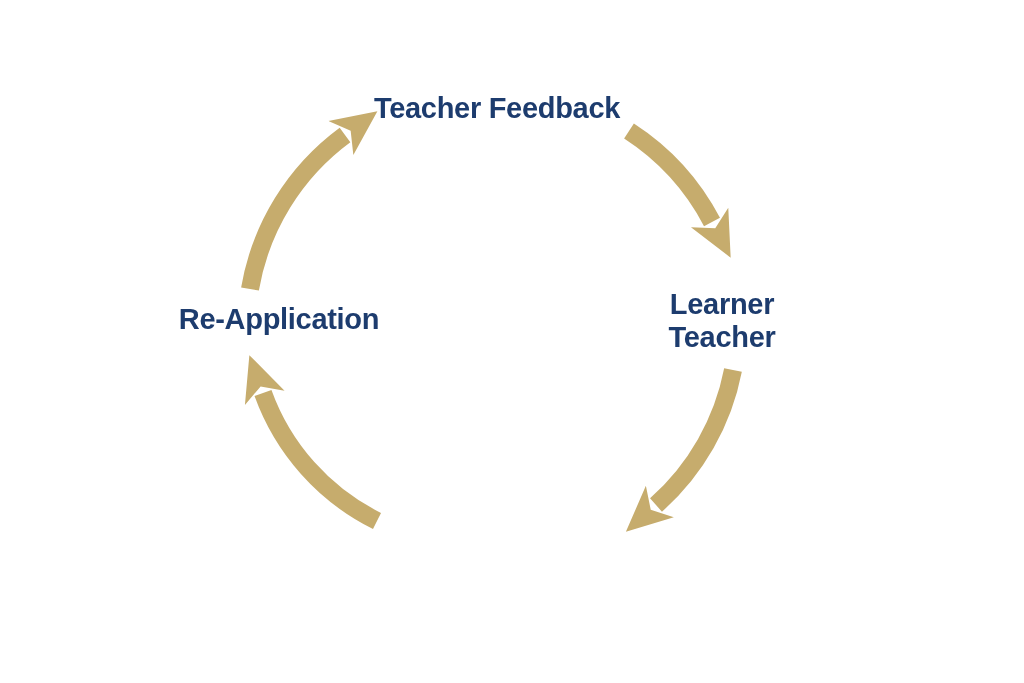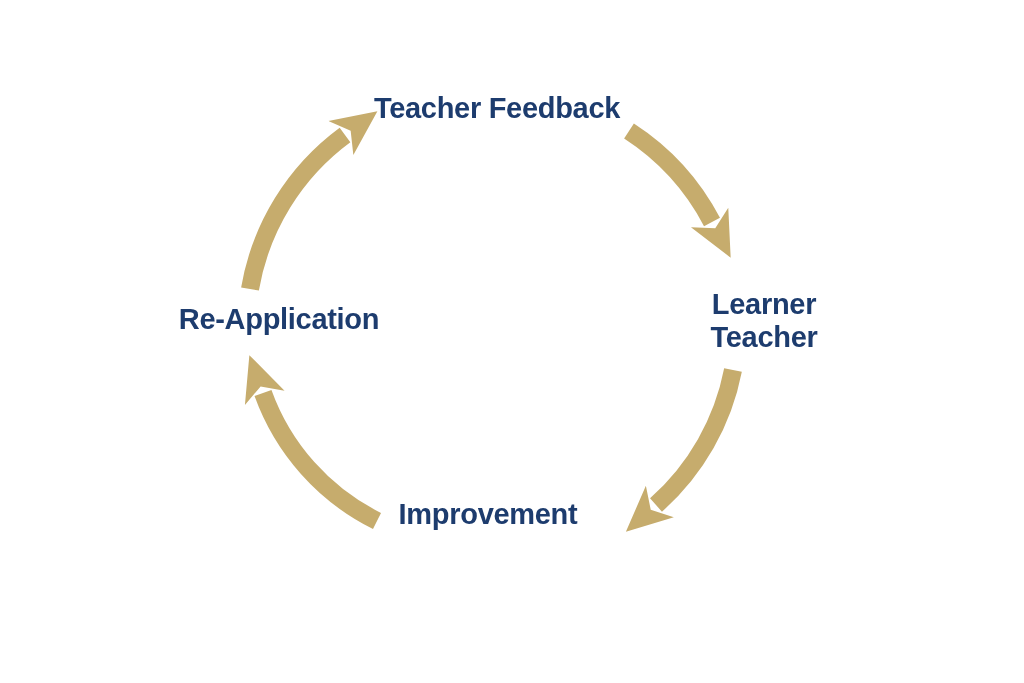--- a/index.html
+++ b/index.html
@@ -28,21 +28,21 @@
     color: #1d3c6e;
     font-weight: 700;
     font-size: 29px;
     line-height: 33px;
     letter-spacing: -0.3px;
     text-align: center;
     white-space: nowrap;
   }
   .node-label span { display: block; }
   #label-teacher     { left: 497px; top: 92px;  }
-  #label-learner     { left: 764px; top: 288px; }
+  #label-learner     { left: 722px; top: 288px; }
   #label-improvement { left: 488px; top: 498px; }
   #label-reapplication { left: 279px; top: 303px; }
 </style>
 </head>
 <body>
 
 <div class="canvas">
 
   <svg class="cycle-svg" viewBox="0 0 1024 683" xmlns="http://www.w3.org/2000/svg" aria-hidden="true">
     <defs>
@@ -63,20 +63,19 @@
   <div class="node-label" id="label-teacher">
     <span>Teacher Feedback</span>
   </div>
 
   <div class="node-label" id="label-learner">
     <span>Learner</span>
     <span>Teacher</span>
   </div>
 
   <div class="node-label" id="label-improvement">
-    <span>Improvement</span>
   </div>
 
   <div class="node-label" id="label-reapplication">
     <span>Re-Application</span>
   </div>
 
 </div>
 
 </body></html>

